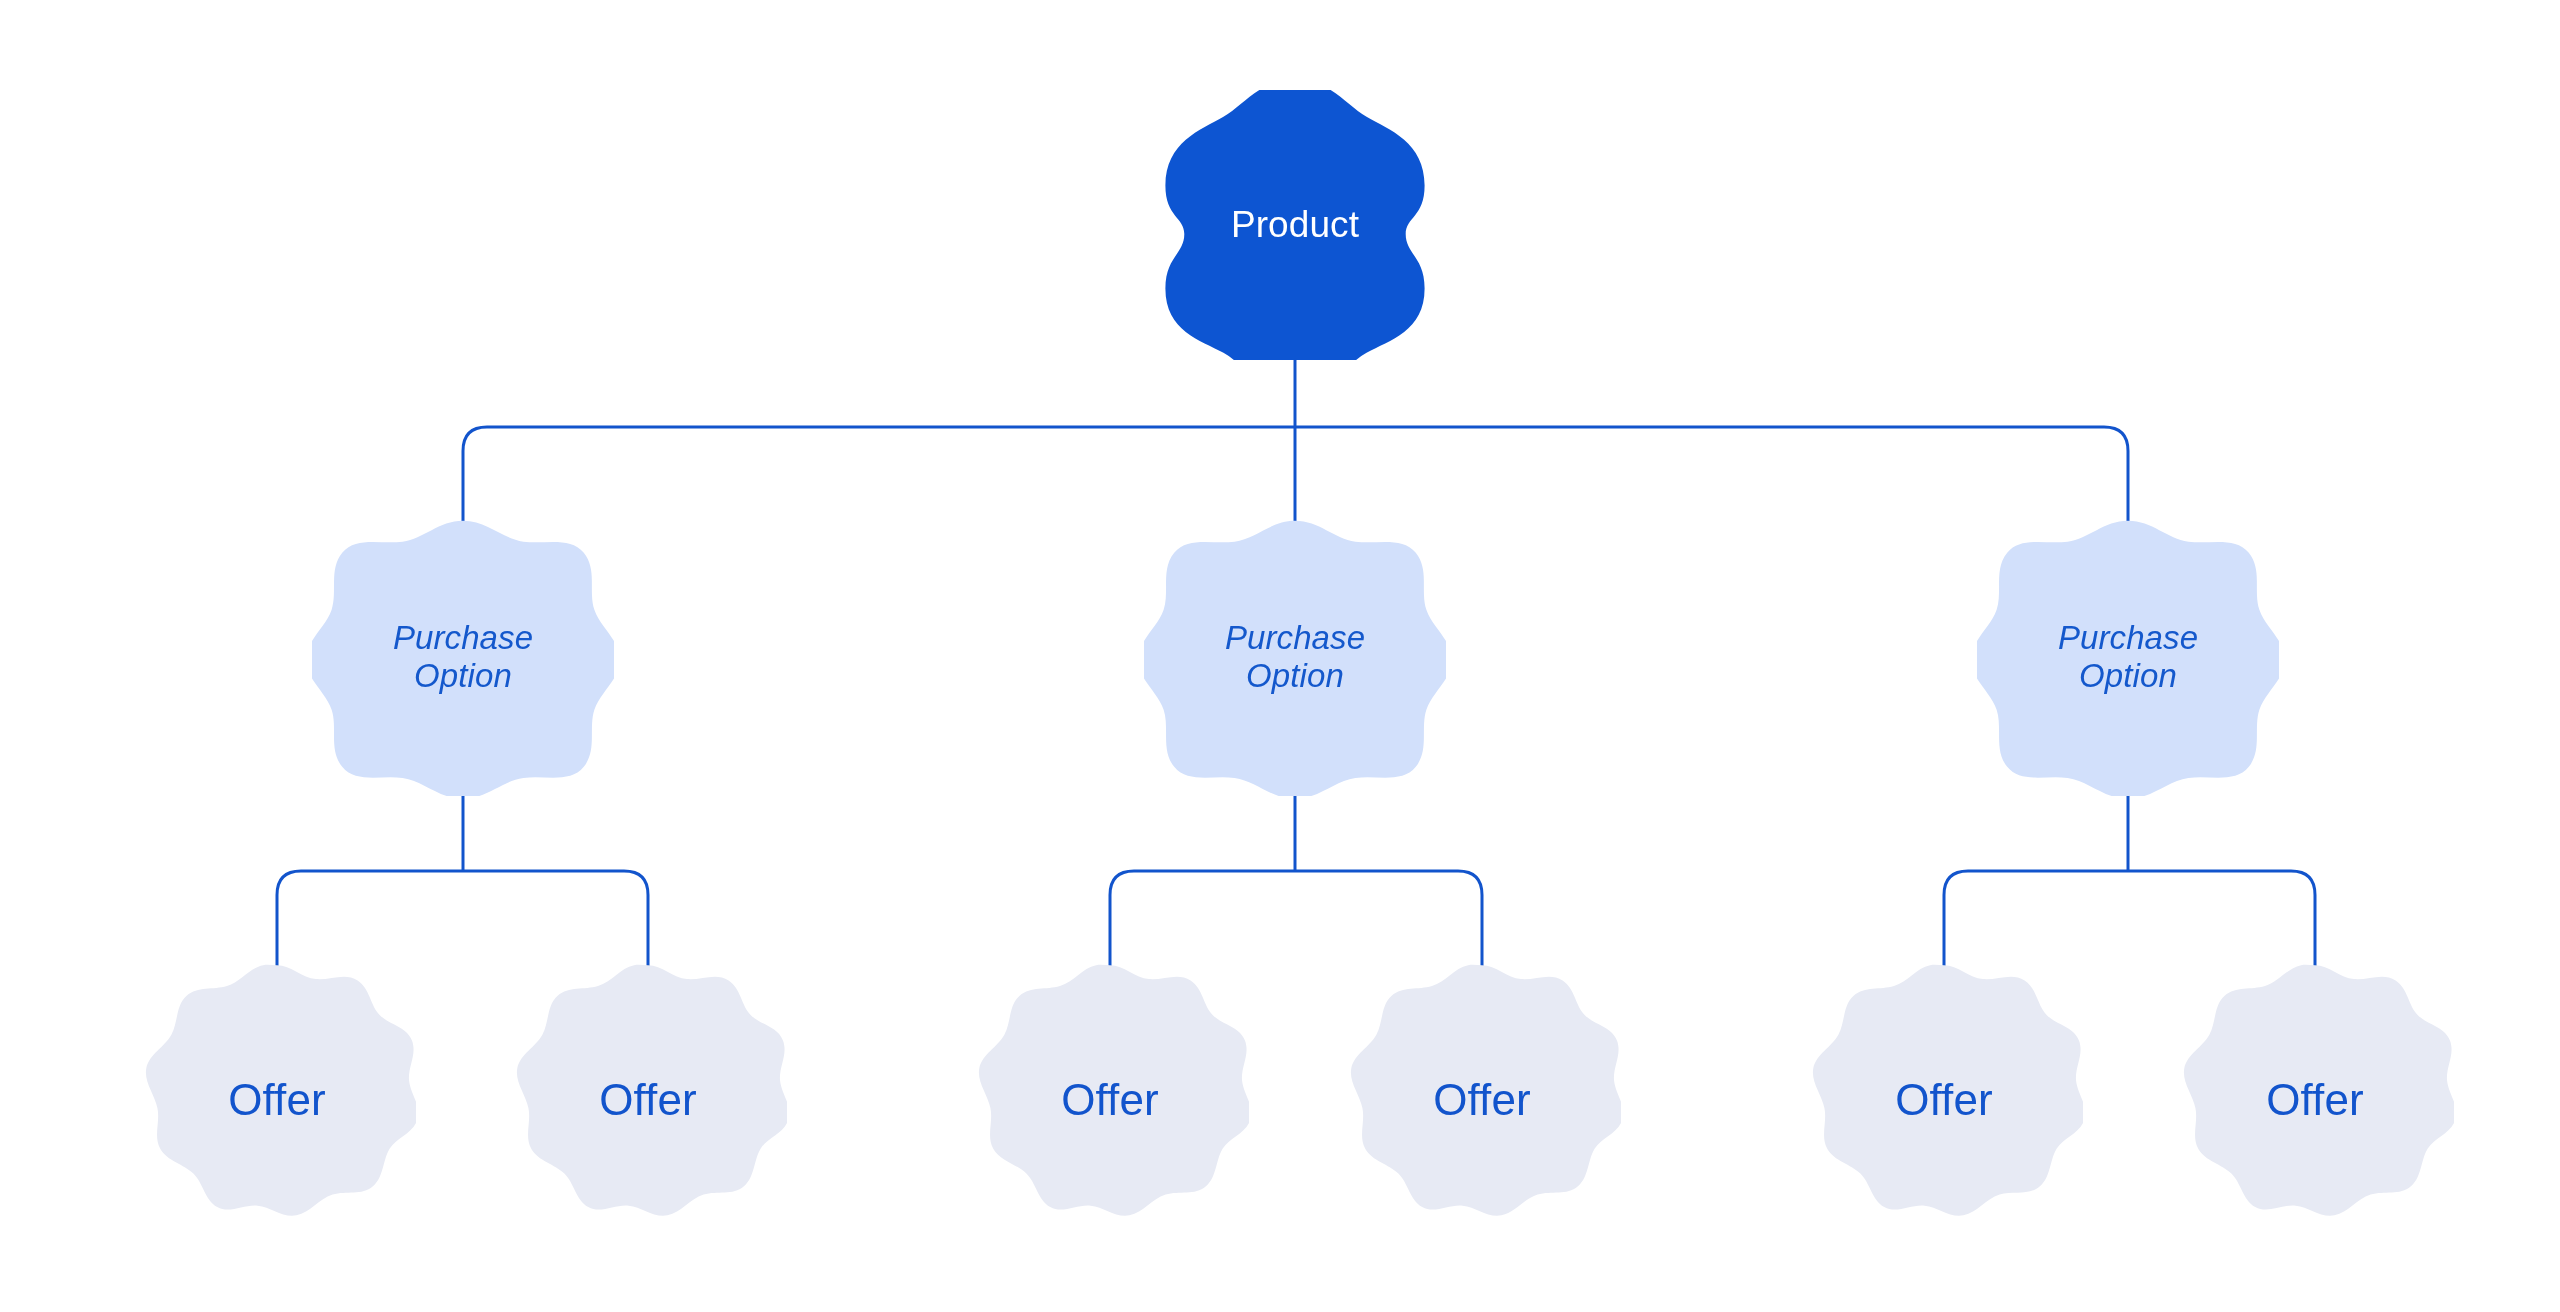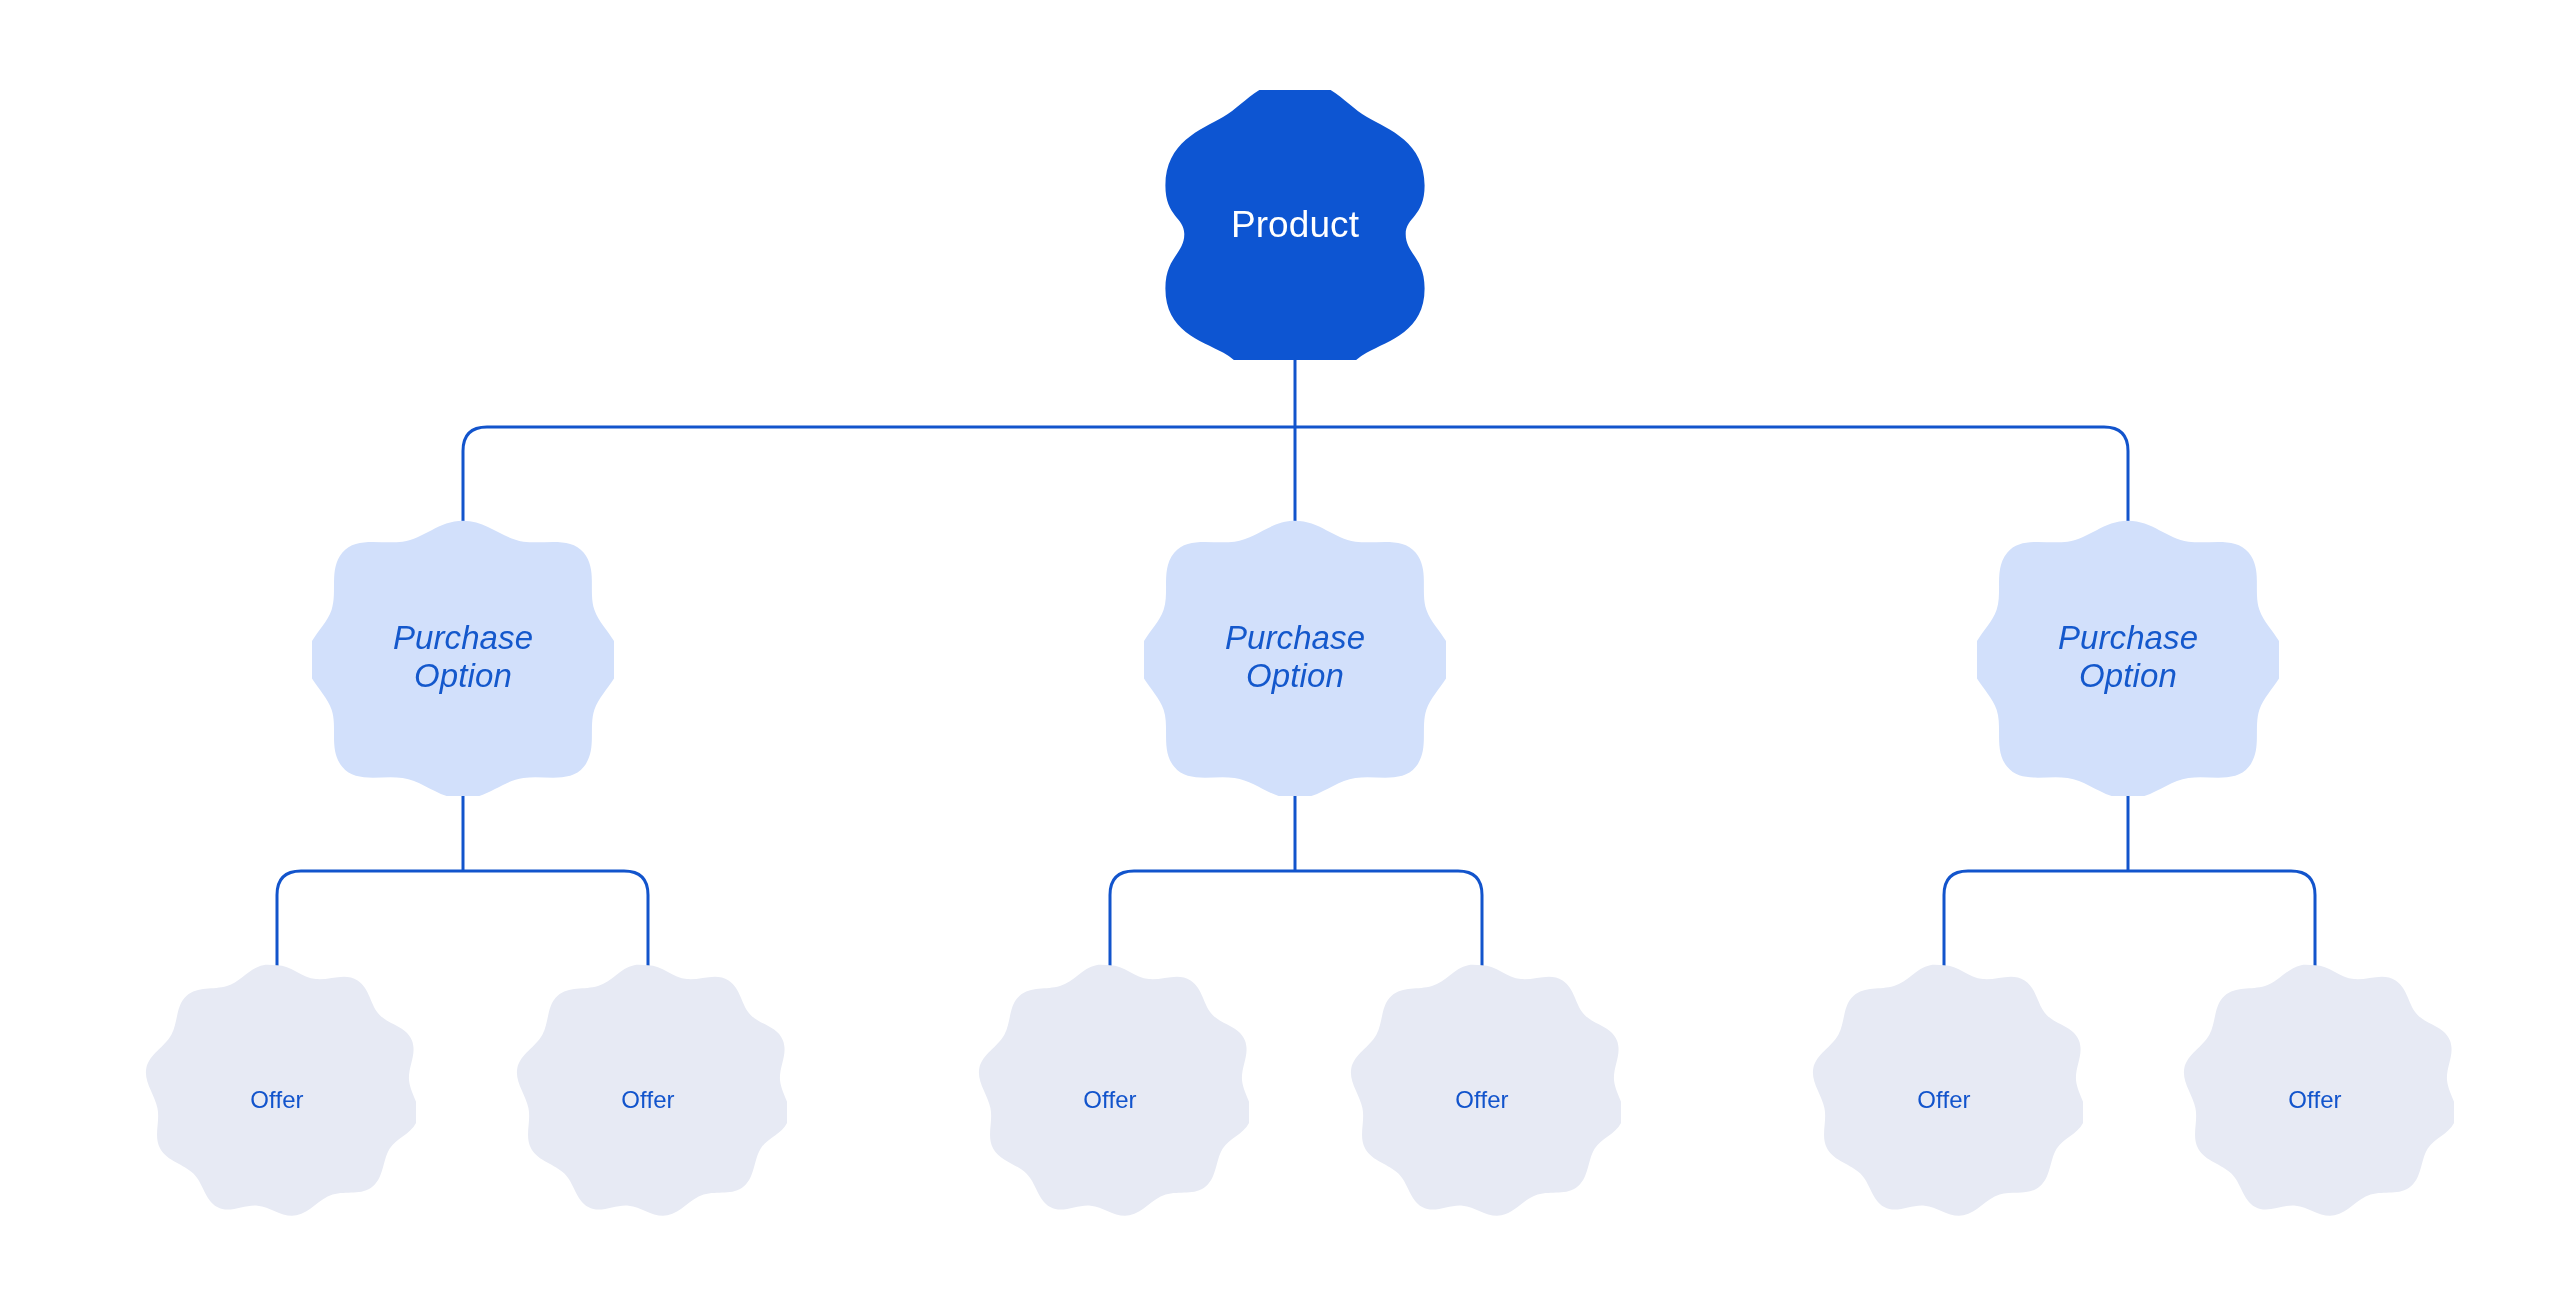--- a/index.html
+++ b/index.html
@@ -63,21 +63,21 @@
     font-size:33px;
     font-weight:400;
   }
   
   .node-leaf{
     width:278px;height:278px;
     top:961px;
   }
   .node-leaf .node-label{
     color:#1254cc;
-    font-size:24px;
+    font-size:44px;
     font-weight:400;
   }
 </style>
 </head>
 <body>
 
 <div id="canvas">
 
   <svg id="edges" viewBox="0 0 2560 1312" preserveAspectRatio="none" aria-hidden="true">
     <g fill="none" stroke="#1254cc" stroke-width="3" stroke-linecap="butt" stroke-linejoin="round">

